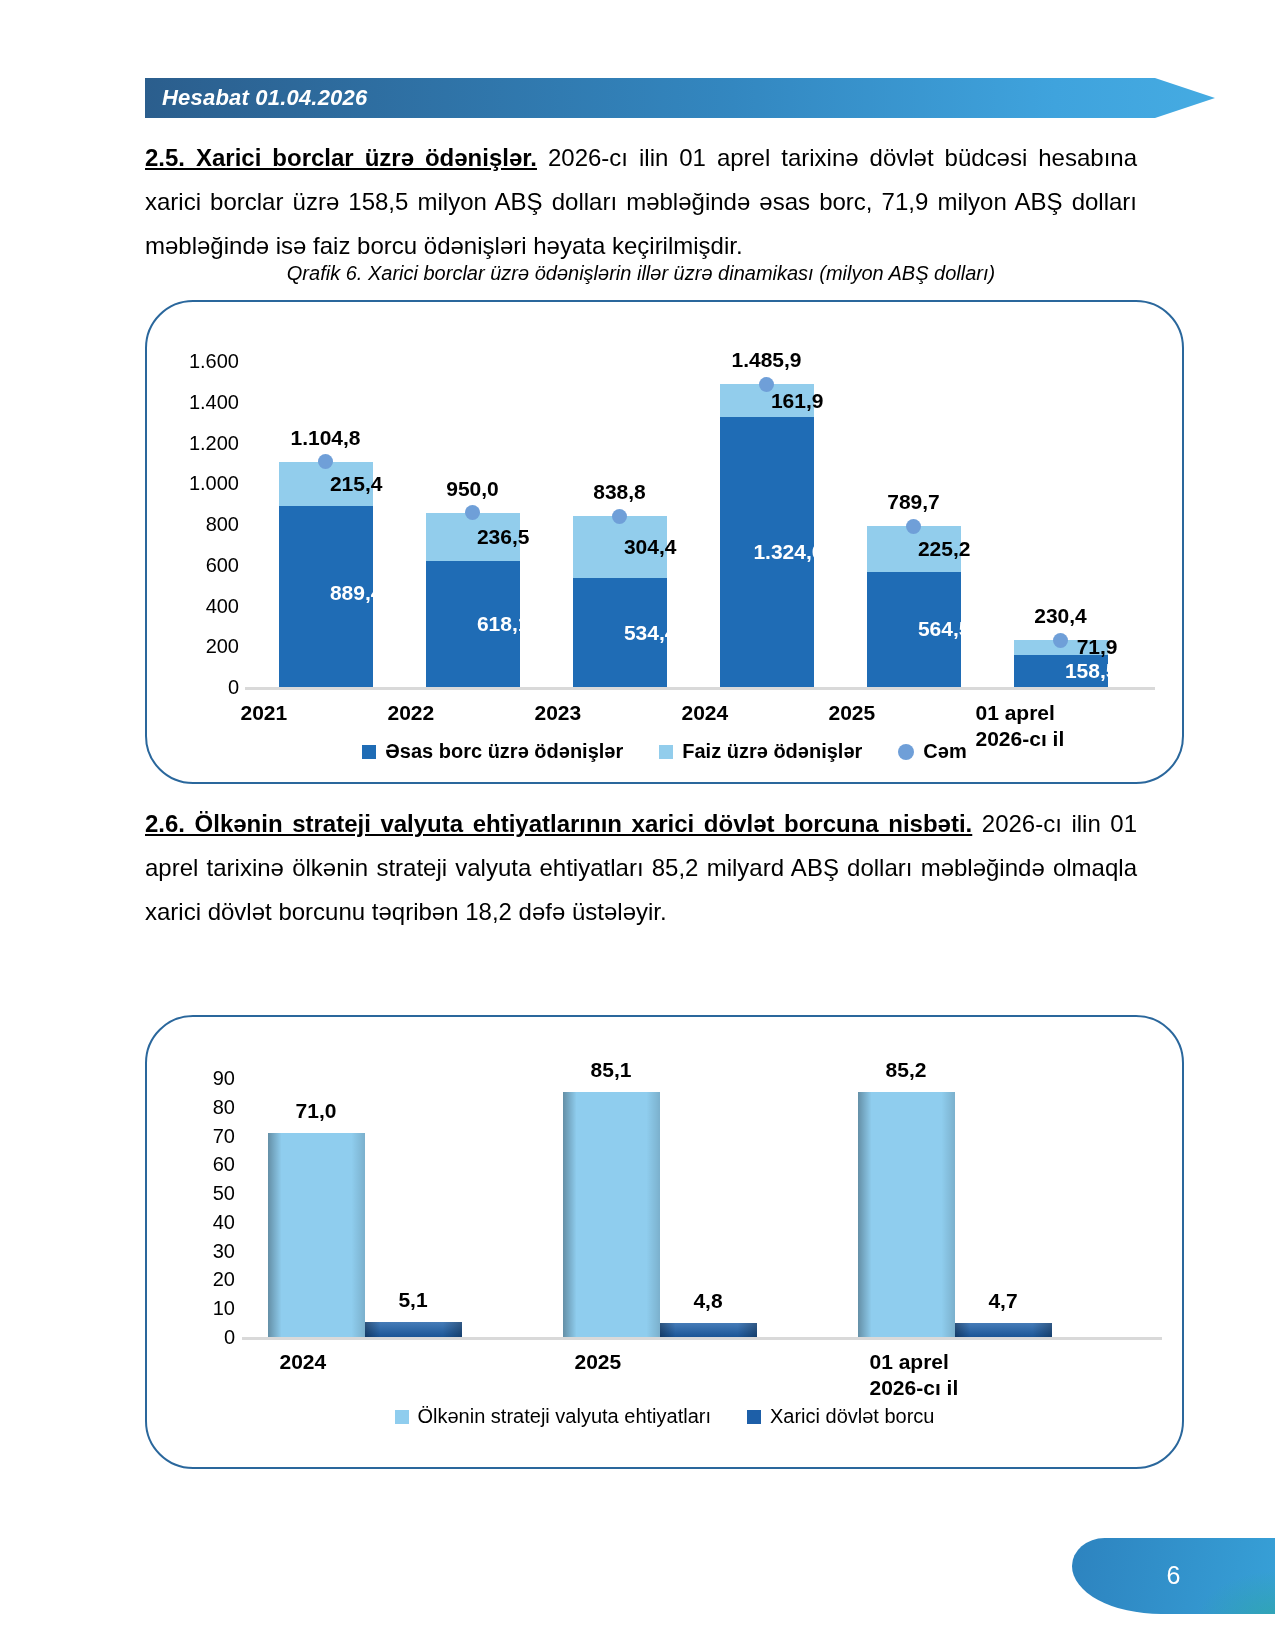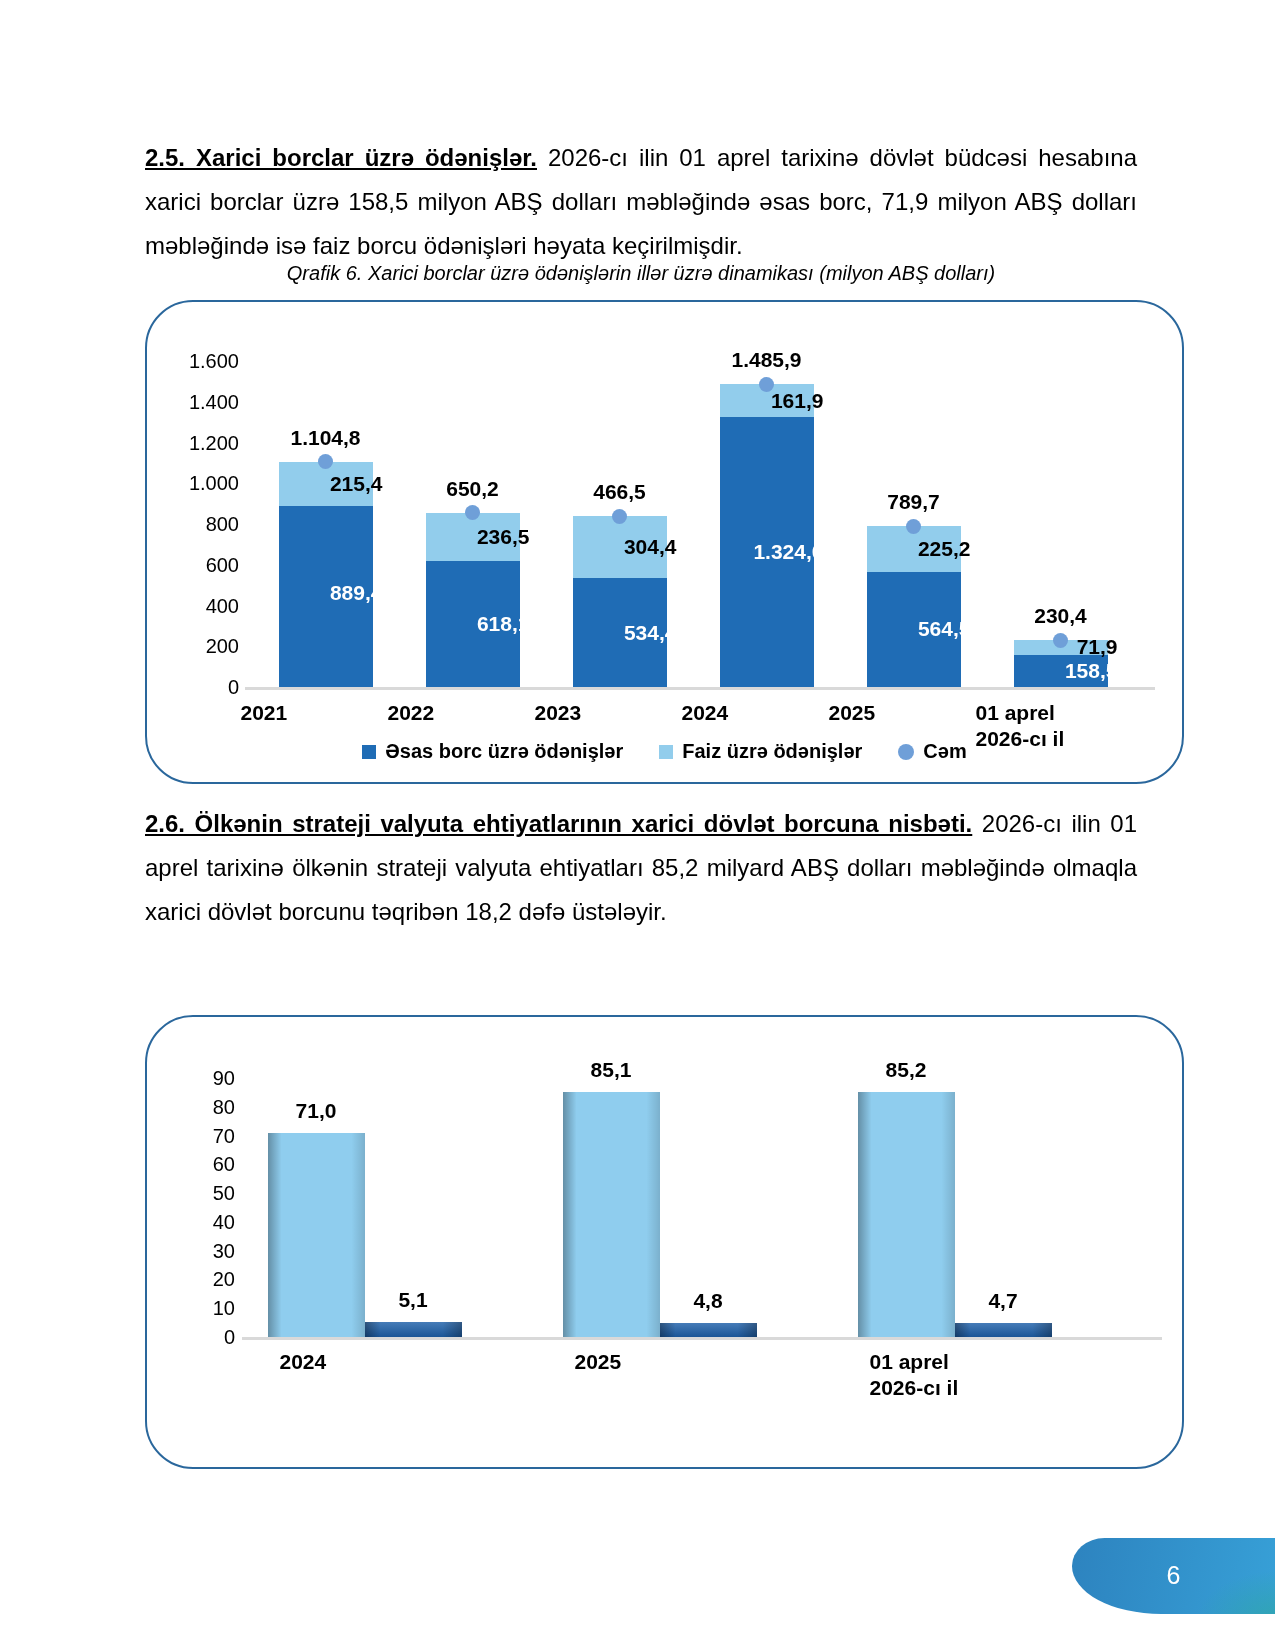--- a/index.html
+++ b/index.html
@@ -80,20 +80,23 @@
   }
   .footer-ribbon span{
     display:block;width:100%;text-align:center;color:#ffffff;font-size:25px;line-height:74px;
   }
 </style>
 </head>
 <body>
 
 <div class="page">
 
+  <div class="banner">
+    <span>Hesabat 01.04.2026</span>
+  </div>
 
   <p class="para" style="top:112px;"><b>2.5. Xarici borclar üzrə ödənişlər.</b> <span>2026-cı ilin 01 aprel tarixinə dövlət büdcəsi hesabına xarici borclar üzrə 158,5 milyon ABŞ dolları məbləğində əsas borc, 71,9 milyon ABŞ dolları məbləğində isə faiz borcu ödənişləri həyata keçirilmişdir.</span></p>
 
   <div class="cap" style="top:262px;">Qrafik 6. Xarici borclar üzrə ödənişlərin illər üzrə dinamikası (milyon ABŞ dolları)</div>
 
   <div class="chart-box" id="chart8-box" style="top:300px;height:480px;">
       <div class="ytick" style="width: 82px; top: 373px;">0</div>
       <div class="ytick" style="width: 82px; top: 332.25px;">200</div>
       <div class="ytick" style="width: 82px; top: 291.5px;">400</div>
       <div class="ytick" style="width: 82px; top: 250.75px;">600</div>
@@ -106,30 +109,30 @@
       <div class="xlabel" style="left: 93.5px; top: 398px;">2021</div>
       <div class="totlabel" style="left: 93.5px; top: 121.897px;">1.104,8</div>
       <div class="bar" style="left: 131.5px; width: 94px; top: 159.897px; height: 225.103px;">
         <div class="seg" style="height: 43.8877px; background: rgb(146, 205, 236);"></div>
         <div class="seg" style="height: 181.215px; background: rgb(31, 108, 181);"></div>
         <div class="vlabel white" style="top: 117px;">889,4</div>
         <div class="vlabel" style="top: 7.94387px;">215,4</div>
         <div class="dot" style="width: 15px; height: 15px; left: 39.5px; top: -7.5px; background: rgb(111, 159, 216);"></div>
       </div>
       <div class="xlabel" style="left: 240.5px; top: 398px;">2022</div>
-      <div class="totlabel" style="left: 240.5px; top: 172.875px;">650,2</div>
+      <div class="totlabel" style="left: 240.5px; top: 172.875px;">950,0</div>
       <div class="bar" style="left: 278.5px; width: 94px; top: 210.875px; height: 174.125px;">
         <div class="seg" style="height: 48.1869px; background: rgb(146, 205, 236);"></div>
         <div class="seg" style="height: 125.938px; background: rgb(31, 108, 181);"></div>
         <div class="vlabel white" style="top: 97.1558px;">618,1</div>
         <div class="vlabel" style="top: 10.0934px;">236,5</div>
         <div class="dot" style="width: 15px; height: 15px; left: 39.5px; top: -7.5px; background: rgb(111, 159, 216);"></div>
       </div>
       <div class="xlabel" style="left: 387.5px; top: 398px;">2023</div>
-      <div class="totlabel" style="left: 387.5px; top: 176.095px;">466,5</div>
+      <div class="totlabel" style="left: 387.5px; top: 176.095px;">838,8</div>
       <div class="bar" style="left: 425.5px; width: 94px; top: 214.095px; height: 170.905px;">
         <div class="seg" style="height: 62.0215px; background: rgb(146, 205, 236);"></div>
         <div class="seg" style="height: 108.884px; background: rgb(31, 108, 181);"></div>
         <div class="vlabel white" style="top: 102.463px;">534,4</div>
         <div class="vlabel" style="top: 17.0107px;">304,4</div>
         <div class="dot" style="width: 15px; height: 15px; left: 39.5px; top: -7.5px; background: rgb(111, 159, 216);"></div>
       </div>
       <div class="xlabel" style="left: 534.5px; top: 398px;">2024</div>
       <div class="totlabel" style="left: 534.5px; top: 44.2479px;">1.485,9</div>
       <div class="bar" style="left: 572.5px; width: 94px; top: 82.2479px; height: 302.752px;">
@@ -198,19 +201,29 @@
       <div class="gbar light3d" style="left: 415.5px; width: 97px; top: 75.1011px; height: 244.899px; background: rgb(143, 205, 238);"></div>
       <div class="gvlabel" style="left: 404px; top: 39.1011px;">85,1</div>
       <div class="gbar dark3d" style="left: 512.5px; width: 97px; top: 306.187px; height: 13.8133px; background: rgb(29, 95, 168);"></div>
       <div class="gvlabel" style="left: 501px; top: 270.187px;">4,8</div>
       <div class="xlabel" style="left: 722.5px; top: 332px;">01 aprel
 2026-cı il</div>
       <div class="gbar light3d" style="left: 710.5px; width: 97px; top: 74.8133px; height: 245.187px; background: rgb(143, 205, 238);"></div>
       <div class="gvlabel" style="left: 699px; top: 38.8133px;">85,2</div>
       <div class="gbar dark3d" style="left: 807.5px; width: 97px; top: 306.474px; height: 13.5256px; background: rgb(29, 95, 168);"></div>
       <div class="gvlabel" style="left: 796px; top: 270.474px;">4,7</div>
+      <div class="legend" style="top: 388px;">
+        <div class="legend-item">
+          <div class="mk" style="background: rgb(143, 205, 238);"></div>
+          <span>Ölkənin strateji valyuta ehtiyatları</span>
+        </div>
+        <div class="legend-item">
+          <div class="mk" style="background: rgb(29, 95, 168);"></div>
+          <span>Xarici dövlət borcu</span>
+        </div>
+      </div>
     </div>
 
   <div class="footer-ribbon">
     <span>6</span>
   </div>
 
 </div>
 
 </body></html>

